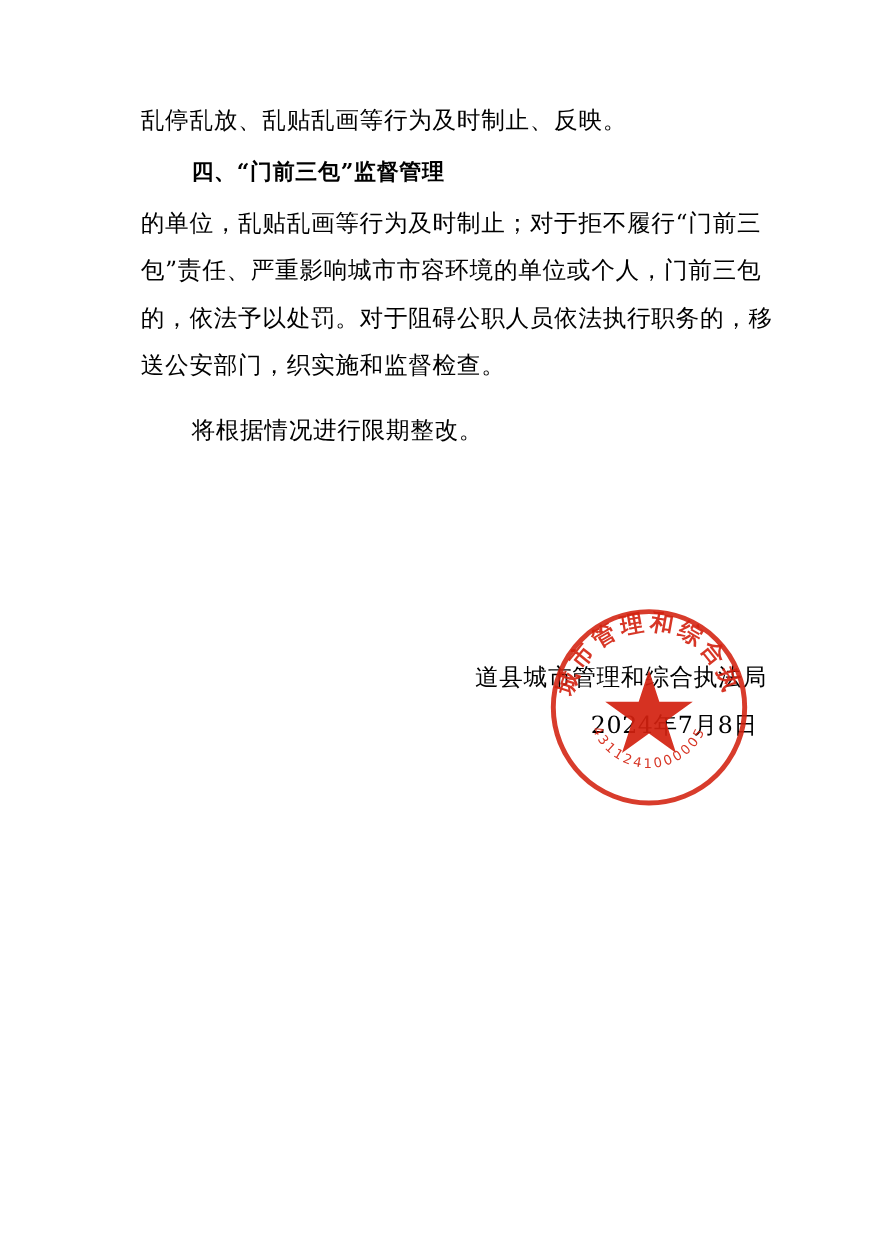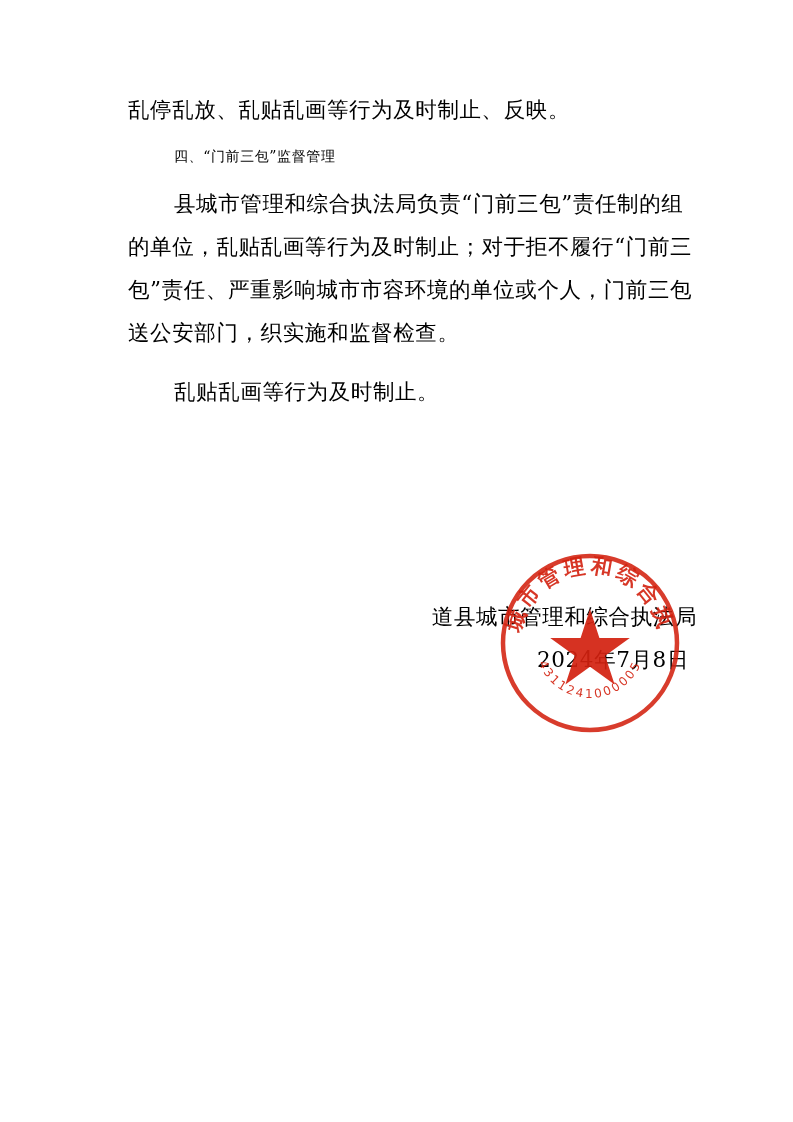--- a/index.html
+++ b/index.html
@@ -34,23 +34,23 @@
 
   .body-line {
     font-size: 21.5px;
     line-height: 43px;
     letter-spacing: 0.6px;
     text-align: justify;
     white-space: pre;
   }
 
   .section-heading {
-    font-size: 14px;
+    font-size: 20px;
     line-height: 43px;
-    font-weight: normal;
+    font-weight: bold;
     letter-spacing: 0.6px;
     white-space: pre;
     margin-top: 4px;
   }
 
   .para {
     margin-top: 4px;
   }
 
   .para .body-line:first-child {
@@ -105,28 +105,28 @@
 
 <div class="page">
 
   <div class="content">
 
     <div class="body-line">乱停乱放、乱贴乱画等行为及时制止、反映。</div>
 
     <div class="section-heading indent-2">四、“门前三包”监督管理</div>
 
     <div class="para">
-      <div class="body-line indent-2">县城市管理和综合执法局负责“门前三包”责任制的组</div>
       <div class="body-line">的单位，乱贴乱画等行为及时制止；对于拒不履行“门前三</div>
       <div class="body-line">包”责任、严重影响城市市容环境的单位或个人，门前三包</div>
+      <div class="body-line">的，依法予以处罚。对于阻碍公职人员依法执行职务的，移</div>
       <div class="body-line">送公安部门，织实施和监督检查。</div>
     </div>
 
     <div class="para closing-para">
-      <div class="body-line indent-2">乱贴乱画等行为及时制止。</div>
+      <div class="body-line indent-2">将根据情况进行限期整改。</div>
     </div>
 
   </div>
 
   <div class="signature">
     <div class="sig-line">道县城市管理和综合执法局</div>
     <div class="sig-date">2024年7月8日</div>
   </div>
 
   <div class="seal">

